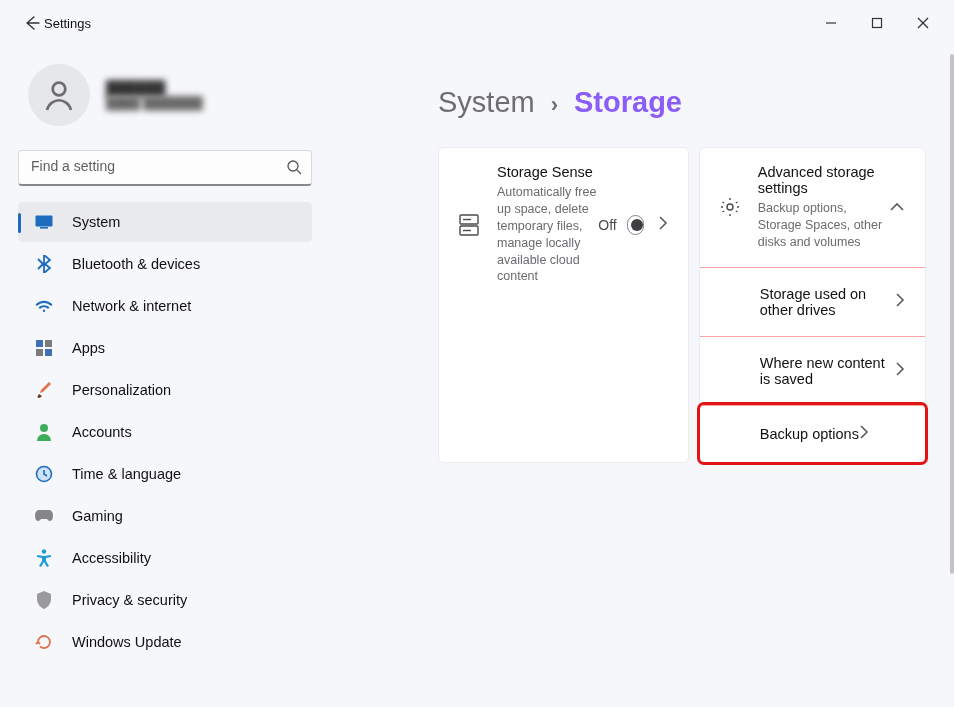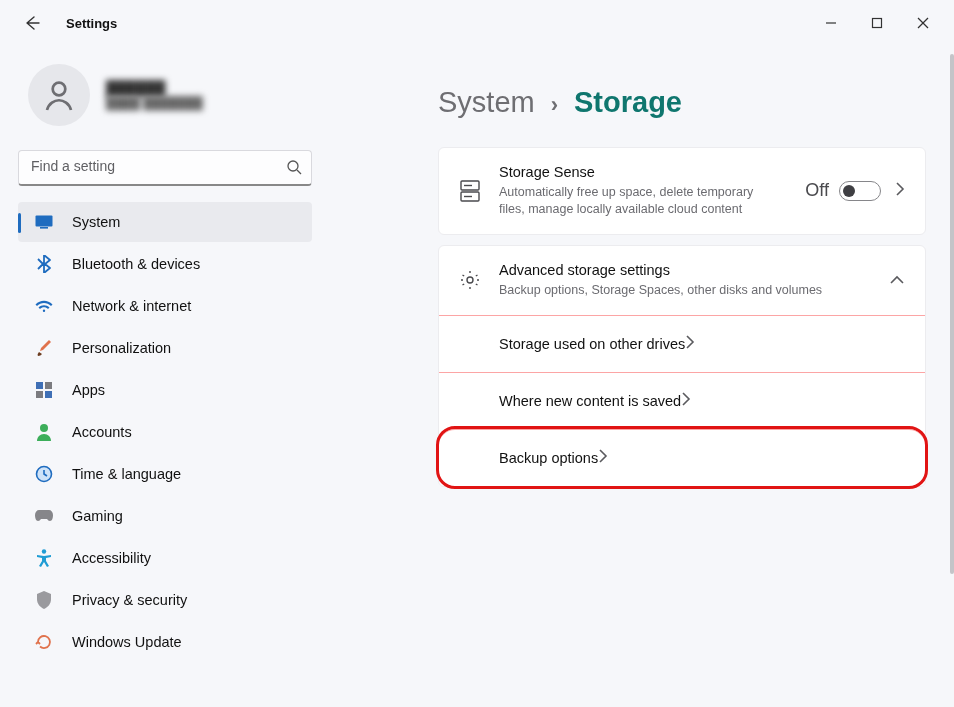--- a/index.html
+++ b/index.html
@@ -1,20 +1,20 @@
 <!DOCTYPE html>
 <html><head>
 <meta charset="utf-8">
 <style>
   * { box-sizing: border-box; margin: 0; padding: 0; }
   html, body { width: 954px; height: 707px; font-family: "Segoe UI", sans-serif; background: #f6f7fa; overflow: hidden; }
 
   .titlebar { height: 46px; display: flex; align-items: center; padding: 0 8px 0 20px; }
   .titlebar .back { width: 24px; height: 24px; display:flex; align-items:center; justify-content:center; color:#333; cursor:pointer; }
-  .titlebar .title { margin-left: 22px; font-size: 13px; color:#111; cursor:default;font-weight:bold; }
+  .titlebar .title { font-size: 13px; color:#111; cursor:default; }
   .titlebar .spacer { flex:1; }
   .winbtn { width: 46px; height: 32px; display:flex; align-items:center; justify-content:center; color:#333; cursor:pointer; }
   .winbtn svg { stroke:#333; }
 
   .body { display:flex; height: calc(707px - 46px); }
 
   .sidebar { width: 330px; padding: 8px 0 0 18px; }
   .profile { display:flex; align-items:center; gap: 16px; margin: 10px 0 24px 10px; }
   .avatar { width: 62px; height: 62px; border-radius: 50%; background:#e6e7eb; display:flex; align-items:center; justify-content:center; color:#6e6e72; }
   .profile-text .name { font-size: 14px; font-weight: 600; color:#333; filter: blur(3px); }
@@ -28,37 +28,37 @@
   .nav { margin-top: 6px; }
   .nav-item { display:flex; align-items:center; gap: 18px; height: 40px; padding: 0 0 0 16px; margin: 2px 18px 2px 0; border-radius: 4px; font-size: 14.5px; color:#111; cursor:pointer; position:relative; }
   .nav-item .nicon { width: 20px; display:flex; justify-content:center; }
   .nav-item.active { background:#e9eaee; }
   .nav-item.active::before { content:""; position:absolute; left:0; top:11px; bottom:9px; width:3px; background:#1f6cbf; border-radius:2px; }
 
   .main { flex:1; padding: 40px 28px 0 108px; position:relative; }
   .crumb { display:flex; align-items:baseline; gap: 16px; margin-bottom: 28px; }
   .crumb .parent { font-size: 29px; color:#6e6e72; font-weight:500; cursor:pointer; }
   .crumb .sep { font-size: 22px; color:#6e6e72; font-weight:600; }
-  .crumb .current { font-size: 29px; color:#0f766e; font-weight:600; }
-
-  .cards { display:flex; flex-direction:column; gap: 10px; }
+  .crumb .current { font-size: 29px; color:#8b5cf6; font-weight:600; }
+
+  .cards { display:flex; flex-direction:row; gap: 10px; }
   .card { background:#fff; border:1px solid #ececef; border-radius:6px; }
   .row { display:flex; align-items:center; padding: 16px 20px; cursor:pointer; }
   .row .ricon { width: 22px; margin-right: 18px; color:#4a4a4e; display:flex; justify-content:center; }
   .row .rtitle { font-size: 14.5px; color:#111; }
   .row .rdesc { font-size: 12.5px; color:#6b6b70; margin-top: 4px; max-width: 270px; line-height:1.35; }
   .row .spacer { flex:1; }
-  .row .offlabel { font-size: 18px; color:#4a4a4e; margin-right: 10px; }
+  .row .offlabel { font-size: 14px; color:#4a4a4e; margin-right: 10px; }
   .toggle { width: 42px; height: 20px; border-radius: 10px; background:#fff; border:1px solid #86868a; position:relative; margin-right: 14px; cursor:pointer; }
   .toggle .knob { width: 12px; height: 12px; border-radius:50%; background:#3f3f43; position:absolute; left:3px; top:3px; }
   .chev { color:#5a5a5e; }
 
   .subrow { display:flex; align-items:center; padding: 18px 20px 18px 60px; border-top:1px solid #fca5a5; cursor:pointer; }
   .subrow .rtitle { font-size: 14.5px; color:#111; }
-  .highlight { outline: 3px solid #e11414; border-radius:16px; }
+  .highlight { outline: 3px solid #e11414; border-radius:4px; }
 
   .wscroll { position:absolute; right:0; top:0; bottom:0; width:6px; background:transparent; }
   .wscroll .thumb { position:absolute; right:0; top:8px; width:4px; height:520px; background:#c4c4c8; border-radius:3px; }
 </style>
 </head>
 <body>
 
 <div class="titlebar">
   <div class="back">
     <svg width="16" height="16" viewBox="0 0 16 16" fill="none">
@@ -131,37 +131,37 @@
       <div class="nav-item">
         <span class="nicon">
             <svg width="18" height="14" viewBox="0 0 18 14" fill="#1f6cbf">
               <path d="M9 13a1.2 1.2 0 100-2.4A1.2 1.2 0 009 13zm-4-3c2.2-2.2 5.8-2.2 8 0l1.5-1.5c-3-3-8-3-11 0L5 10zm-3-3c3.9-3.9 10.1-3.9 14 0l1.5-1.5C12.6.6 5.4.6.5 5.5L2 7z"></path>
             </svg>
           </span>
         <span>Network &amp; internet</span>
       </div>
       <div class="nav-item">
         <span class="nicon">
-            <svg width="16" height="18" viewBox="0 0 16 18">
-              <path d="M13 1l2 2-8 8-3 1 1-3 8-8z" fill="#e0724c"></path>
-              <path d="M3 13c-1 1-2 3-1 4 2 0 3-1 4-2" fill="#6b3c1e"></path>
-            </svg>
-          </span>
-        <span>Personalization</span>
-      </div>
-      <div class="nav-item">
-        <span class="nicon">
             <svg width="16" height="16" viewBox="0 0 16 16">
               <rect x="0" y="0" width="7" height="7" fill="#3f6fb5"></rect>
               <rect x="9" y="0" width="7" height="7" fill="#7b7b7f"></rect>
               <rect x="0" y="9" width="7" height="7" fill="#7b7b7f"></rect>
               <rect x="9" y="9" width="7" height="7" fill="#3f6fb5"></rect>
             </svg>
           </span>
         <span>Apps</span>
+      </div>
+      <div class="nav-item">
+        <span class="nicon">
+            <svg width="16" height="18" viewBox="0 0 16 18">
+              <path d="M13 1l2 2-8 8-3 1 1-3 8-8z" fill="#e0724c"></path>
+              <path d="M3 13c-1 1-2 3-1 4 2 0 3-1 4-2" fill="#6b3c1e"></path>
+            </svg>
+          </span>
+        <span>Personalization</span>
       </div>
       <div class="nav-item">
         <span class="nicon">
             <svg width="16" height="18" viewBox="0 0 16 18" fill="#3cae5a">
               <circle cx="8" cy="5" r="4"></circle>
               <path d="M1 18c0-4 3-7 7-7s7 3 7 7H1z"></path>
             </svg>
           </span>
         <span>Accounts</span>
       </div>

